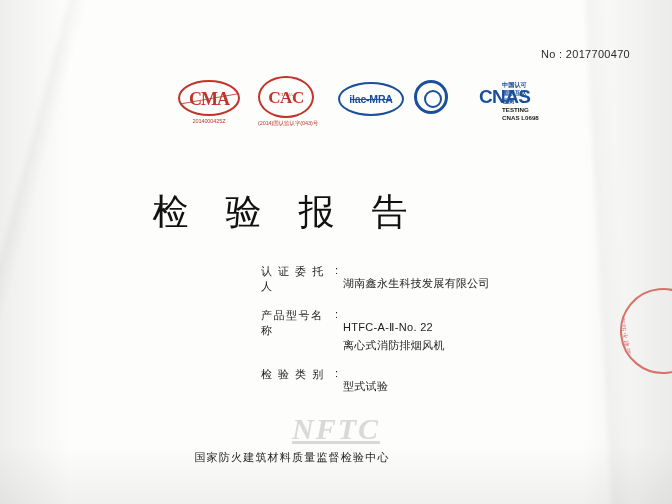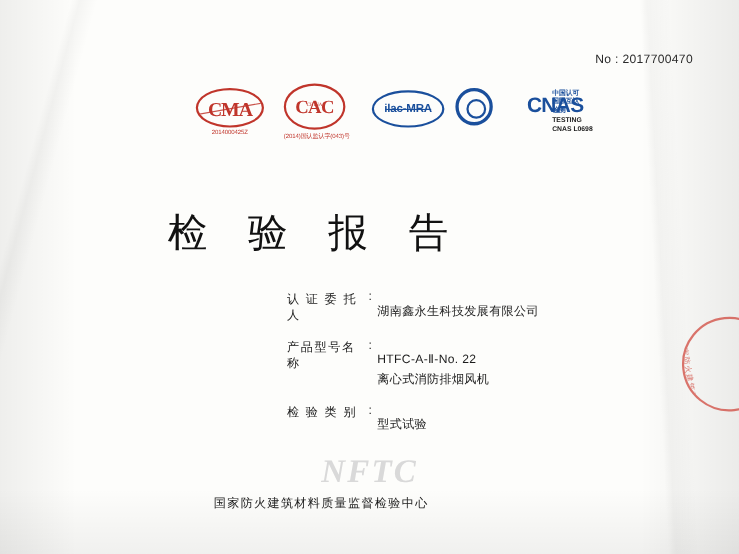--- a/index.html
+++ b/index.html
@@ -295,20 +295,21 @@
     left: 0;
     top: 412px;
     width: 672px;
     text-align: center;
     font-family: "Liberation Serif", serif;
     font-size: 30px;
     font-weight: bold;
     font-style: italic;
     color: #d9d9d9;
     letter-spacing: 2px;
+    text-decoration: underline;
   }
   .footer {
     position: absolute;
     left: 0;
     top: 450px;
     width: 584px;
     text-align: center;
     font-size: 11px;
     color: #1c1c1c;
     letter-spacing: 1.2px;

